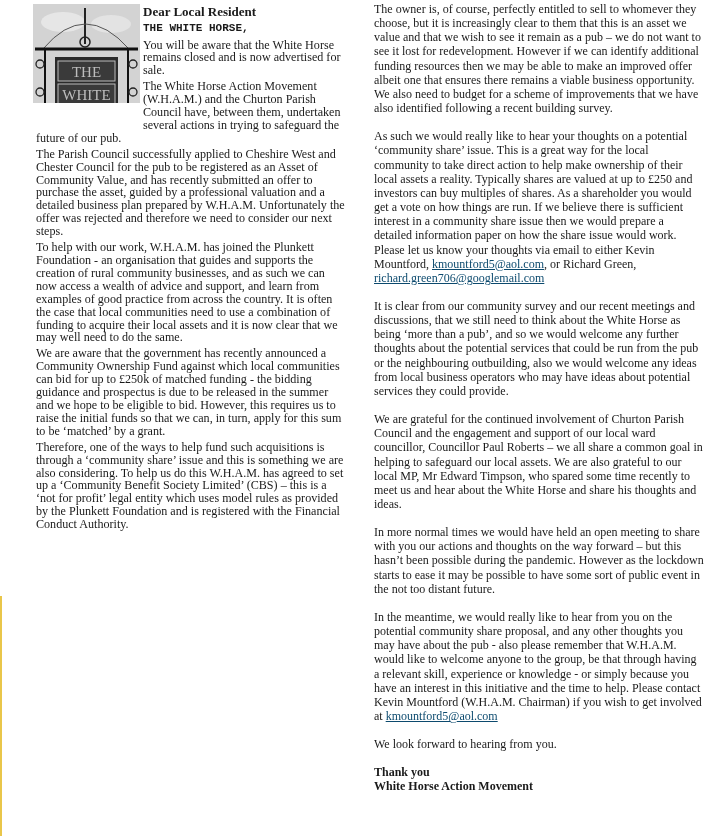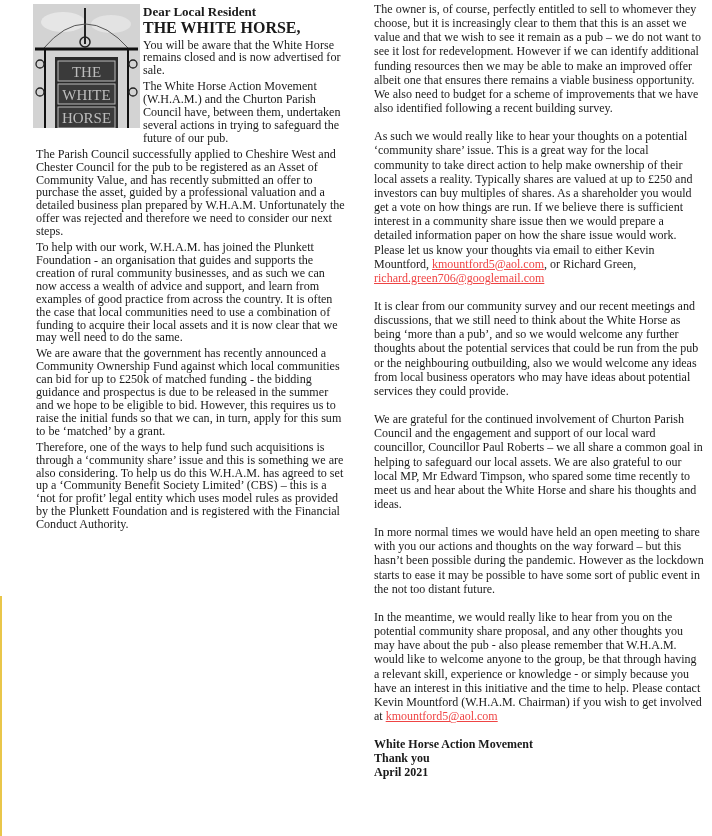--- a/index.html
+++ b/index.html
@@ -11,30 +11,30 @@
     }
     .col-left {
       position: absolute; left: 33px; top: 4px; width: 318px;
       font-size: 12.1px; line-height: 12.9px;
     }
     .col-right {
       position: absolute; left: 374px; top: 2px; width: 330px;
       font-size: 12px; line-height: 14.15px;
     }
     .sign {
-      float: left; width: 107px; height: 124px; margin: 0 3px 18px 0;
+      float: left; width: 107px; height: 99px; margin: 0 3px 18px 0;
       background: linear-gradient(#d9d9d9 0%, #cfcfcf 30%, #bdbdbd 100%);
       position: relative; overflow: hidden;
     }
     .sign svg { position: absolute; left: 0; top: 0; }
     .h-bold { font-weight: bold; font-size: 13px; line-height: 15.5px; }
-    .h-bold.big { font-size: 16px; line-height: 16px; }
+    .h-bold.big { font-size: 11px; line-height: 16px; font-family: Liberation Mono, monospace; }
     p { margin: 3px; }
     .right-para { margin: 0 0 14px 0; }
-    a.link { color: #ef4444; text-decoration: underline; }
+    a.link { color: #0c4a6e; text-decoration: underline; }
     .sig { font-weight: bold; line-height: 14px; }
     .yellow-bar {
       position: absolute; left: 0; top: 596px; width: 2px; height: 240px;
       background: #e9c64a;
     }
   </style>
 </head>
 <body>
 
 <div class="yellow-bar"></div>
@@ -76,16 +76,16 @@
   <p>Therefore, one of the ways to help fund such acquisitions is through a ‘community share’ issue and this is something we are also considering. To help us do this W.H.A.M. has agreed to set up a ‘Community Benefit Society Limited’ (CBS) – this is a ‘not for profit’ legal entity which uses model rules as provided by the Plunkett Foundation and is registered with the Financial Conduct Authority.</p>
 </div>
 
 <div class="col-right">
   <p class="right-para">The owner is, of course, perfectly entitled to sell to whomever they choose, but it is increasingly clear to them that this is an asset we value and that we wish to see it remain as a pub – we do not want to see it lost for redevelopment.  However if we can identify additional funding resources then we may be able to make an improved offer albeit one that ensures there remains a viable business opportunity.  We also need to budget for a scheme of improvements that we have also identified following a recent building survey.</p>
   <p class="right-para"><span>As such we would really like to hear your thoughts on a potential ‘community share’ issue. This is a great way for the local community to take direct action to help make ownership of their local assets a reality.  Typically shares are valued at up to £250 and investors can buy multiples of shares. As a shareholder you would get a vote on how things are run. If we believe there is sufficient interest in a community share issue then we would prepare a detailed information paper on how the share issue would work. Please let us know your thoughts via email to either Kevin Mountford, </span><a class="link">kmountford5@aol.com</a><span>, or Richard Green, </span><a class="link">richard.green706@googlemail.com</a></p>
   <p class="right-para">It is clear from our community survey and our recent meetings and discussions, that we still need to think about the White Horse as being ‘more than a pub’, and so we would welcome any further thoughts about the potential services that could be run from the pub or the neighbouring outbuilding, also we would welcome any ideas from local business operators who may have ideas about potential services they could provide.</p>
   <p class="right-para">We are grateful for the continued involvement of Churton Parish Council and the engagement and support of our local ward councillor, Councillor Paul Roberts – we all share a common goal in helping to safeguard our local assets. We are also grateful to our local MP, Mr Edward Timpson, who spared some time recently to meet us and hear about the White Horse and share his thoughts and ideas.</p>
   <p class="right-para">In more normal times we would have held an open meeting to share with you our actions and thoughts on the way forward – but this hasn’t been possible during the pandemic. However as the lockdown starts to ease it may be possible to have some sort of public event in the not too distant future.</p>
   <p class="right-para"><span>In the meantime, we would really like to hear from you on the potential community share proposal, and any other thoughts you may have about the pub - also please remember that W.H.A.M. would like to welcome anyone to the group, be that through having a relevant skill, experience or knowledge - or simply because you have an interest in this initiative and the time to help. Please contact Kevin Mountford (W.H.A.M. Chairman) if you wish to get involved at </span><a class="link">kmountford5@aol.com</a></p>
+  <p class="right-para">We look forward to hearing from you.</p>
+  <div class="sig">Thank you</div>
   <div class="sig">White Horse Action Movement</div>
-  <div class="sig">Thank you</div>
-  <div class="sig">April 2021</div>
 </div>
 
 </body></html>

